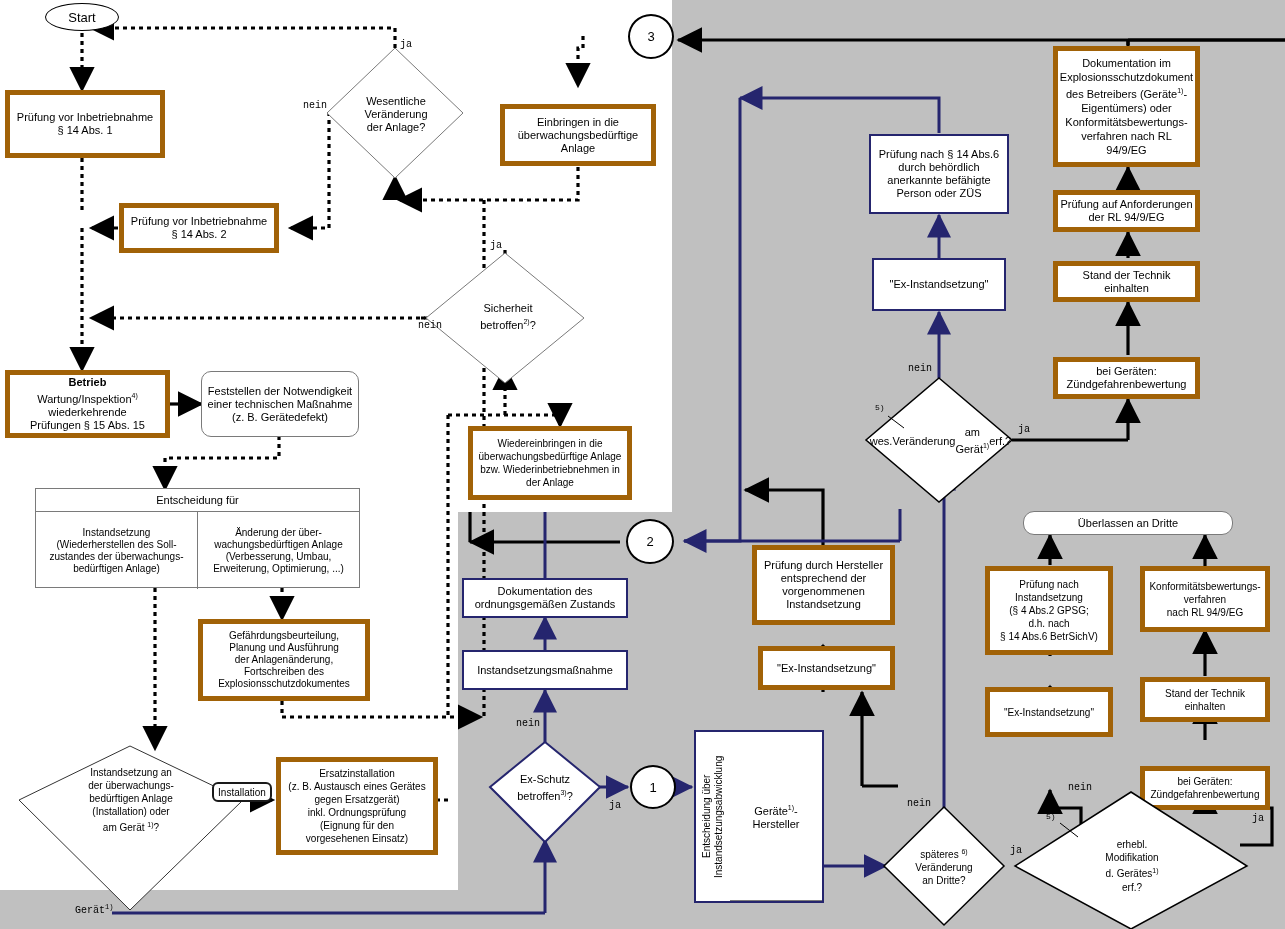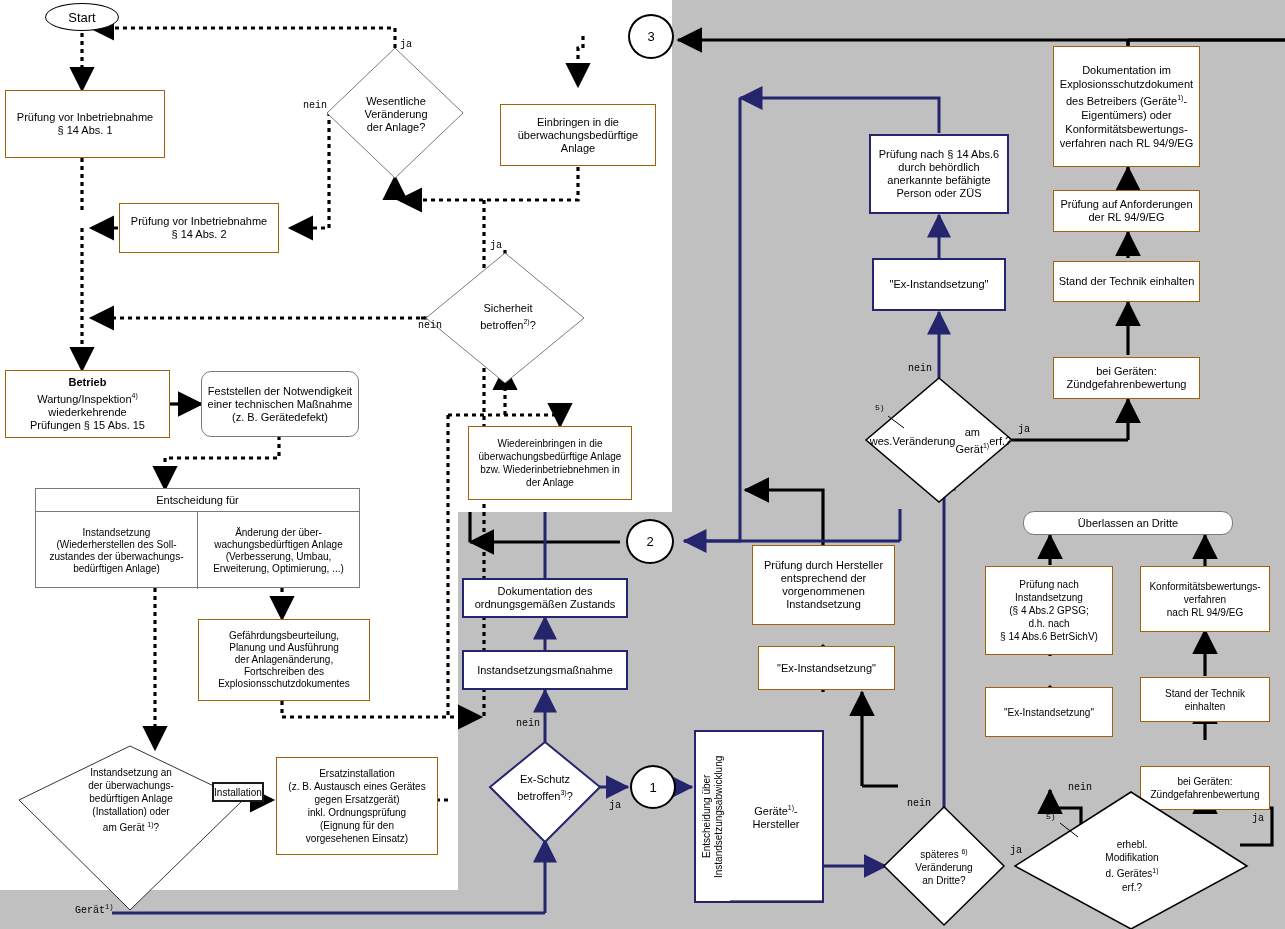--- a/index.html
+++ b/index.html
@@ -2,21 +2,21 @@
 <html><head>
 <meta charset="utf-8">
 <style>
   html,body{margin:0;padding:0;background:#fff;}
   #root{position:relative;width:1285px;height:929px;background:#ffffff;
         font-family:"Liberation Sans", sans-serif;overflow:hidden;}
   .bg{position:absolute;}
   .node{position:absolute;box-sizing:border-box;display:flex;align-items:center;
         justify-content:center;text-align:center;background:#ffffff;color:#000;
         font-size:11px;line-height:13px;padding:2px;}
-  .rect{border:1px solid #a16207;}
+  .rect{border:5px solid #a16207;}
   .rect-blue{border:2px solid #25256e;}
   .rect-thick{border:2px solid #1a1a1a;}
   .rounded{border:1px solid #7a7a7a;border-radius:10px;}
   .stadium{border:1px solid #7a7a7a;border-radius:11px;}
   .ellipse{border:1px solid #000;border-radius:50%;}
   .circ{border:2px solid #000;border-radius:50%;font-size:13px;background:#fff;}
   .lbl{position:absolute;font-size:10px;color:#000;background:transparent;
        white-space:nowrap;font-family:Liberation Mono, monospace;}
   .sup{font-size:7px;vertical-align:super;}
   .vert{writing-mode:vertical-rl;transform:rotate(180deg);}
@@ -228,21 +228,21 @@
     <polygon points="130,746 243,800 130,910 19,800" fill="#fff" stroke="#333" stroke-width="1"></polygon>
   </svg>
   <div class="dia-txt" style="left:58px;top:756px;width:146px;height:88px;flex-direction:column;font-size:10px;line-height:13px;">
     <span>Instandsetzung an</span>
     <span>der überwachungs-</span>
     <span>bedürftigen Anlage</span>
     <span>(Installation) oder</span>
     <span>am Gerät <span class="sup">1)</span>?</span>
   </div>
 
-  <div class="node rect-thick" style="left:212px;top:782px;width:52px;height:20px;font-size:10px;">Installation</div>
+  <div class="node rect-thick" style="left:212px;top:782px;width:60px;height:20px;font-size:10px;border-radius:6px;">Installation</div>
 
   <div class="lbl" style="left:75px;top:903px;">
     <span>Gerät</span><span class="sup">1)</span>
   </div>
 
   <div class="node rect" style="left:276px;top:757px;width:162px;height:98px;white-space:pre-line;font-size:10px;line-height:13px;">Ersatzinstallation
 (z. B. Austausch eines Gerätes
 gegen Ersatzgerät)
 inkl. Ordnungsprüfung
 (Eignung für den

